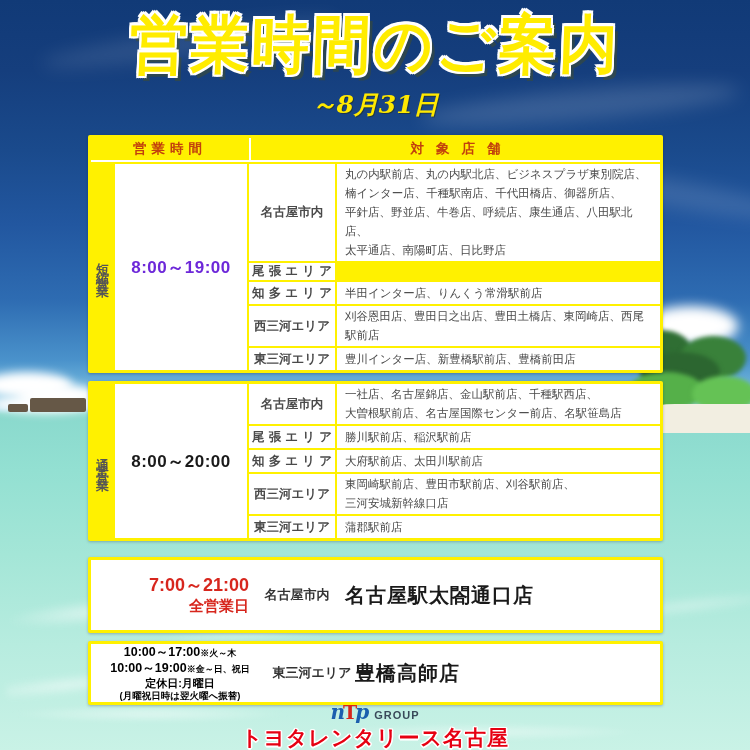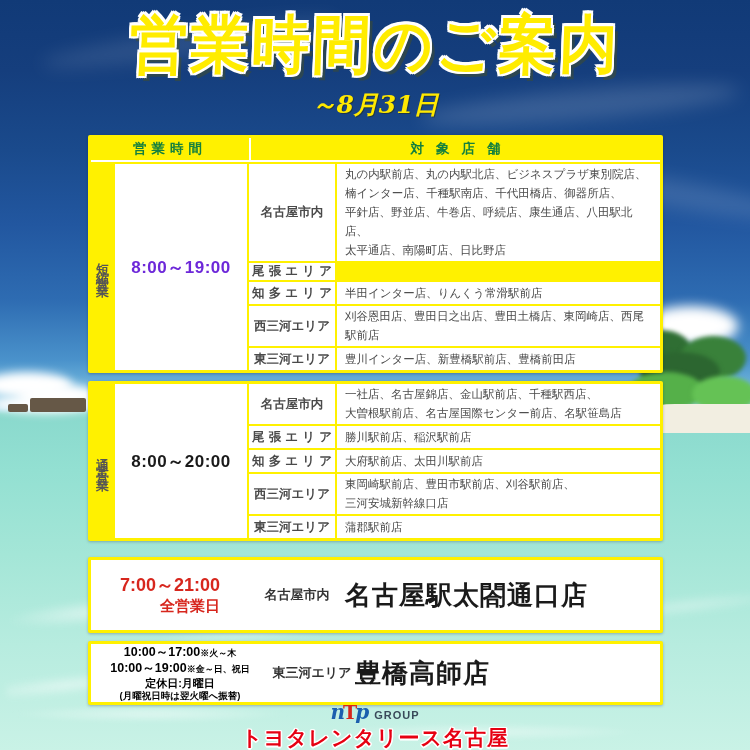--- a/index.html
+++ b/index.html
@@ -40,45 +40,45 @@
     font-size:25px;color:#ffe900;text-shadow:1px 1px 0 rgba(40,40,0,.45);}
   
   .box{position:absolute;left:88px;width:575px;background:#fff100;padding:3px;
     box-sizing:border-box;border-radius:2px;box-shadow:0 1px 3px rgba(0,0,40,.25);}
   .boxA{top:135px;}
   .boxB{top:381px;}
   .boxC{top:557px;height:76px;}
   .boxD{top:641px;height:64px;}
   .hdr{display:flex;border-bottom:2px solid #fff;margin-bottom:2px;}
   .hdr-cell{height:22px;display:flex;align-items:center;justify-content:center;
-    font-size:13.5px;font-weight:bold;color:#15803d;}
+    font-size:13.5px;font-weight:bold;color:#c2410c;}
   .hdr-hours{width:158px;border-right:2px solid #fff;letter-spacing:5px;}
   .hdr-stores{flex:1;letter-spacing:12px;text-indent:12px;}
   .blk{display:flex;gap:2px;}
   .cat{width:22px;display:flex;align-items:center;justify-content:center;
     writing-mode:vertical-rl;letter-spacing:7px;font-size:13px;font-weight:bold;color:#555;}
   .time{width:132px;background:#fff;display:flex;align-items:center;justify-content:center;
     font-size:17px;font-weight:bold;letter-spacing:.5px;}
   .time.red{color:#6d28d9;}
   .time.dark{color:#1a1a1a;}
   .rows{flex:1;display:flex;flex-direction:column;gap:2px;}
   .row{display:flex;gap:2px;flex:1;}
   .area{width:86px;background:#fff;display:flex;align-items:center;justify-content:center;
     font-size:12.5px;font-weight:bold;color:#4a4a4a;padding:0 3px;box-sizing:border-box;}
   .area.spread span{display:block;width:100%;text-align:justify;text-align-last:justify;}
   .area span{white-space:pre-line;}
   .stores{flex:1;background:#fff;display:flex;align-items:center;padding:1px 8px;min-height:20px;}
   .stores span{white-space:pre-line;font-size:11.5px;line-height:19px;color:#4a4a4a;}
   
   .spec{display:flex;height:100%;background:#fff;align-items:center;}
-  .spec-time{width:158px;text-align:center;color:#d7261d;font-weight:bold;}
+  .spec-time{width:158px;text-align:right;color:#d7261d;font-weight:bold;}
   .spec-time .l1{font-size:18px;line-height:22px;}
   .spec-time .l2{font-size:15px;line-height:20px;padding-left:40px;}
   .spec-area{width:96px;font-size:13px;font-weight:bold;color:#333;text-align:center;}
-  .spec-store{flex:1;font-size:26px;font-weight:bold;color:#1a1a1a;letter-spacing:1px;}
+  .spec-store{flex:1;font-size:20px;font-weight:bold;color:#1a1a1a;letter-spacing:1px;}
   .d-times{width:178px;text-align:center;color:#000000;font-weight:bold;}
   .d-main{font-size:12.5px;line-height:15px;}
   .d-note{font-size:9px;}
   .d-holiday{font-size:11px;line-height:13px;}
   .d-small{font-size:9.5px;line-height:12px;}
   .boxD .spec-area{width:86px;}
   
   .footer{position:absolute;top:702px;left:0;width:100%;text-align:center;}
   .ntp{display:inline-flex;align-items:baseline;height:20px;}
   .ntp .n,.ntp .p{font-family:"DejaVu Serif",serif;font-style:italic;font-weight:bold;

